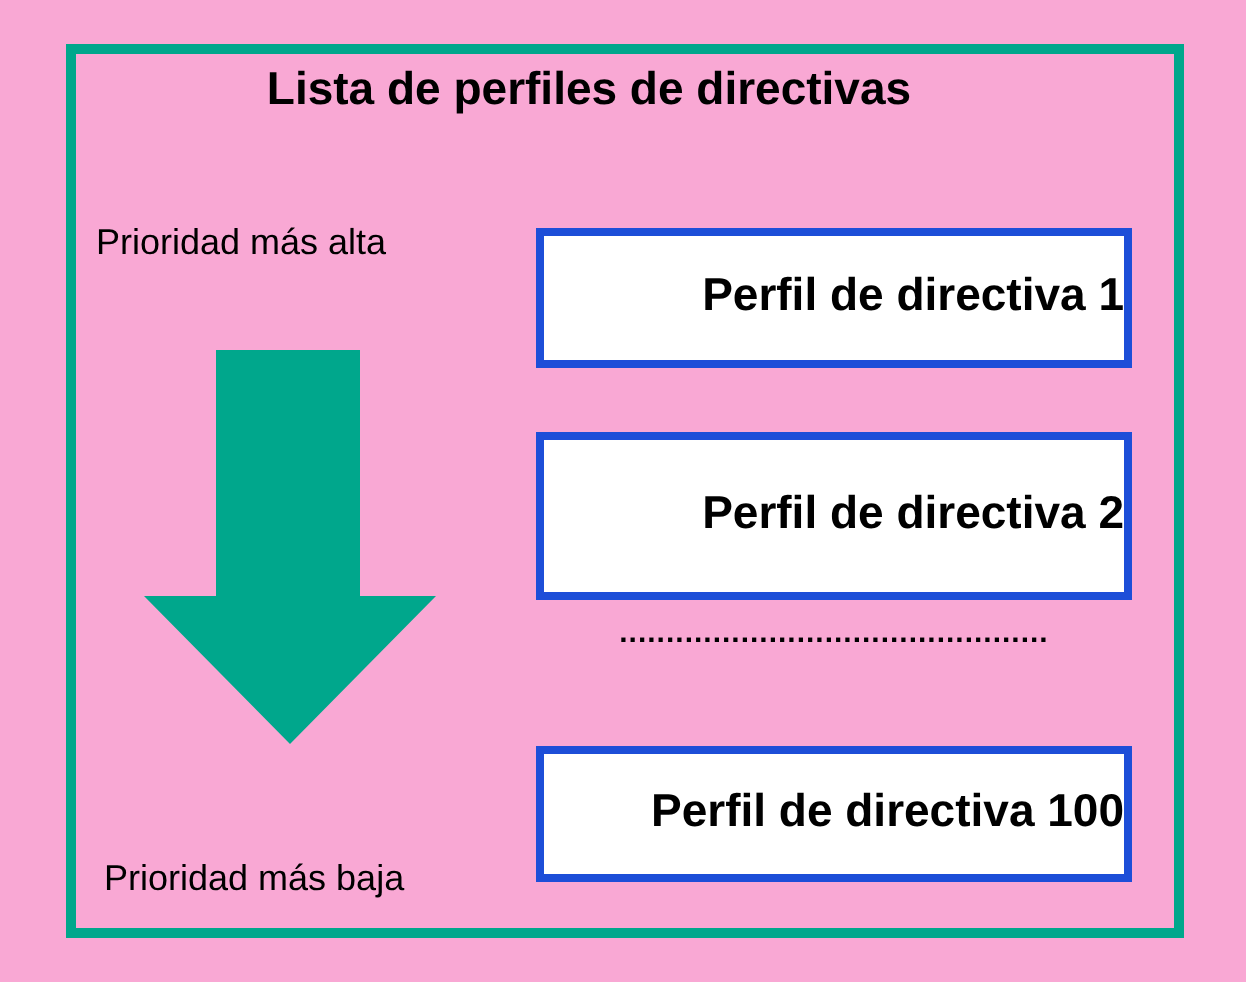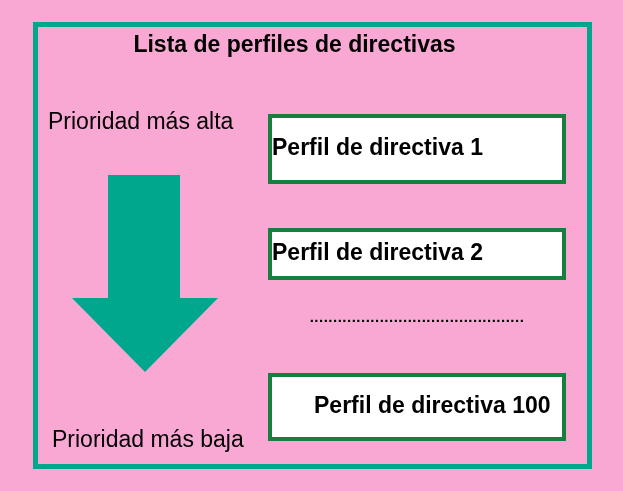--- a/index.html
+++ b/index.html
@@ -32,55 +32,55 @@
     top: 30px;
     width: 523px;
     text-align: center;
     font-size: 23px;
     font-weight: bold;
     line-height: 28px;
     white-space: nowrap;
   }
   .priority-label {
     position: absolute;
-    font-size: 23px;
+    font-size: 18px;
     font-weight: normal;
     line-height: 26px;
     white-space: nowrap;
   }
   .priority-high { left: 48px; top: 108px; }
   .priority-low  { left: 52px; top: 386px; margin-top: 40px; }
   .arrow-svg {
     position: absolute;
     left: 0;
     top: 0;
     width: 623px;
     height: 491px;
     pointer-events: none;
   }
   .profile-box {
     position: absolute;
     left: 268px;
     width: 298px;
     box-sizing: border-box;
-    border: 4px solid #15803d;
+    border: 4px solid #1d4ed8;
     background: #ffffff;
     display: flex;
     align-items: center;
-    justify-content: flex-start;
+    justify-content: flex-end;
   }
   .profile-box span {
     font-size: 23px;
     font-weight: bold;
     white-space: nowrap;
     position: relative;
     top: -2px;
   }
   .box-1   { top: 114px; height: 70px; }
-  .box-2   { top: 228px; height: 52px; }
+  .box-2   { top: 216px; height: 84px; }
   .box-100 { top: 373px; height: 68px; padding-left: 42px; }
   .dots {
     position: absolute;
     left: 268px;
     top: 309px;
     width: 298px;
     text-align: center;
     font-size: 15px;
     font-weight: bold;
     letter-spacing: 0.5px;

